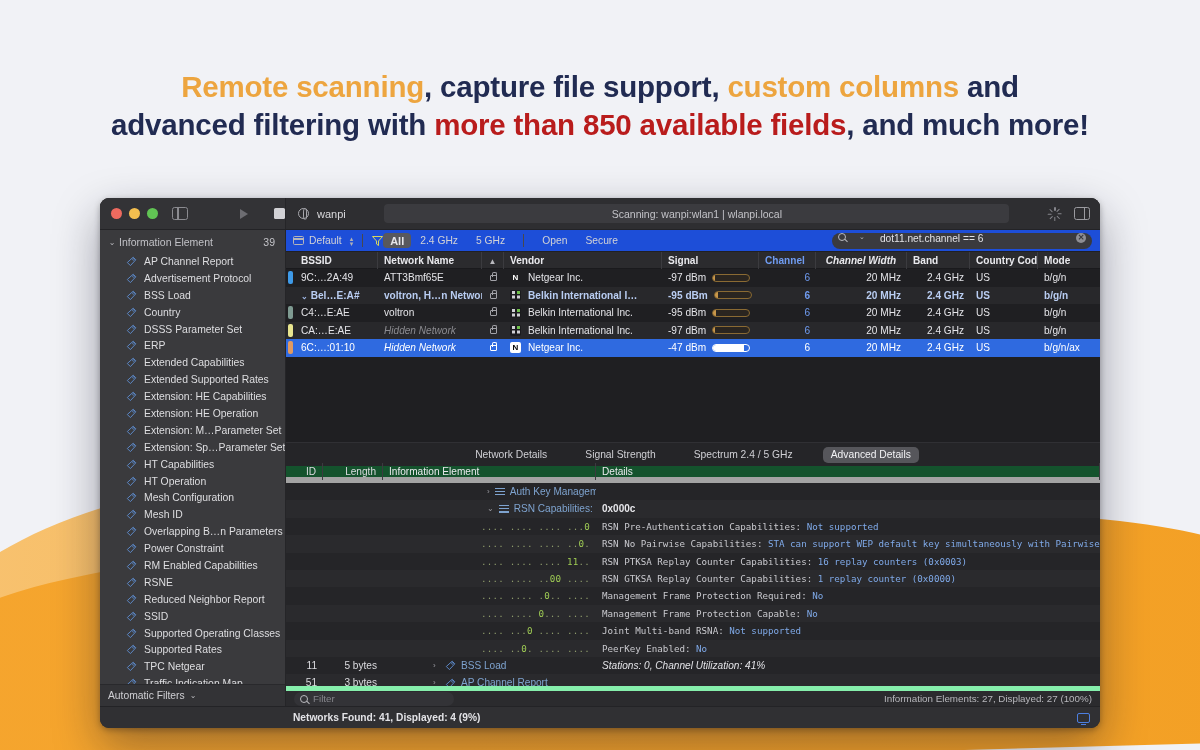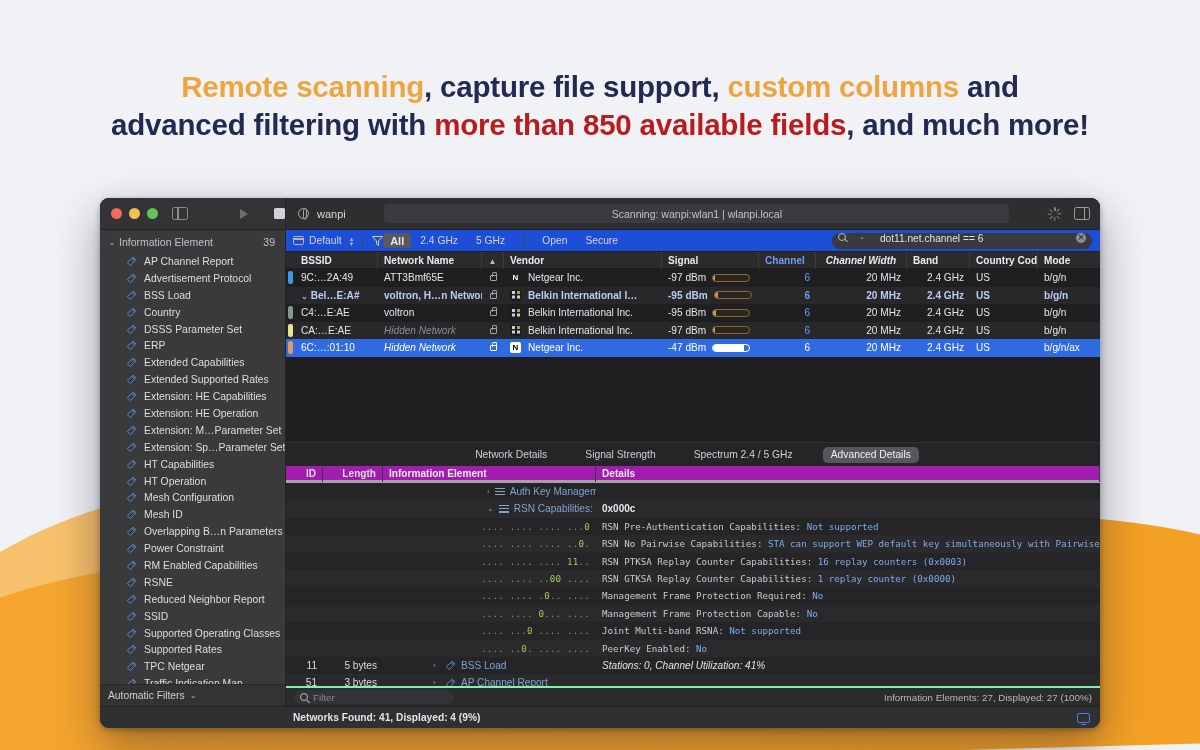--- a/index.html
+++ b/index.html
@@ -268,22 +268,22 @@
     display: flex; align-items: center; justify-content: center; gap: 22px;
     font-size: 10.3px; color: #cfcfd4;
     border-top: 1px solid #303034;
   }
   .tab { padding: 2.5px 8px; border-radius: 5px; }
   .tab.active { background: #56565b; color: #f2f2f5; }
 
   
   .details { flex: 1; background: #252528; display: flex; flex-direction: column; min-height: 0; }
   .det-head {
-    height: 17px; flex: 0 0 17px; background: #a21caf; border-bottom: 3px solid #a3a3a3;
-    display: flex; align-items: center; font-size: 10.1px; font-weight: 700; color: #eaeaee;
+    height: 17px; flex: 0 0 17px; background: #14532d; border-bottom: 6px solid #a3a3a3;
+    display: flex; align-items: center; font-size: 10.1px; font-weight: 400; color: #eaeaee;
   }
   .det-head .c { padding: 0 6px; border-right: 1px solid #3b3b3f; height: 17px; line-height: 17px; }
   .d-id  { flex: 0 0 37px; }
   .d-len { flex: 0 0 60px; }
   .d-ie  { flex: 0 0 213px; }
   .d-det { flex: 1; }
   .det-rows { flex: 1; overflow: hidden; }
   .det-row { display: flex; height: 17.4px; align-items: center; font-size: 10.1px; white-space: nowrap; }
   .det-row.alt { background: #2a2a2d; }
   .det-row .c { padding: 0 6px; height: 17.4px; line-height: 17.4px; overflow: hidden; }
@@ -300,21 +300,21 @@
   .bits b { color: #9fcc54; font-weight: 400; }
   .mono { font-family: "DejaVu Sans Mono", monospace; font-size: 9.2px; color: #c9c9ce; }
   .mono .v { color: #7fa9e8; }
   .detval { color: #e7e7eb; font-weight: 700; font-size: 10px; }
   .ital { font-style: italic; color: #e2e2e6; }
   .ielink { color: #7ea3cf; }
   .tagico2 { flex: 0 0 10px; }
 
   
   .det-filter {
-    height: 20px; flex: 0 0 20px; background: #2b2b2e; border-top: 2px solid #86efac;
+    height: 20px; flex: 0 0 20px; background: #2b2b2e; border-top: 5px solid #86efac;
     display: flex; align-items: center; padding: 0 8px; gap: 8px;
   }
   .det-filter .fbox {
     width: 160px; height: 14px; background: #333337; border-radius: 7px;
     display: flex; align-items: center; gap: 5px; padding: 0 6px;
     font-size: 9.8px; color: #85858b;
   }
   .det-count { margin-left: auto; font-size: 9.8px; color: #b7b7bc; }
 
   

